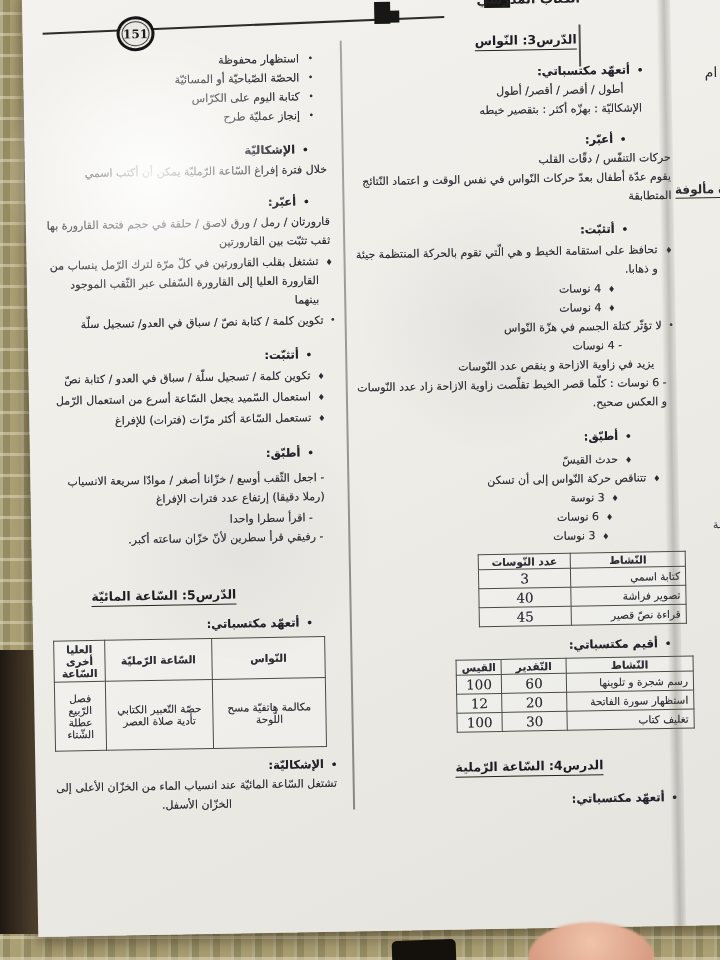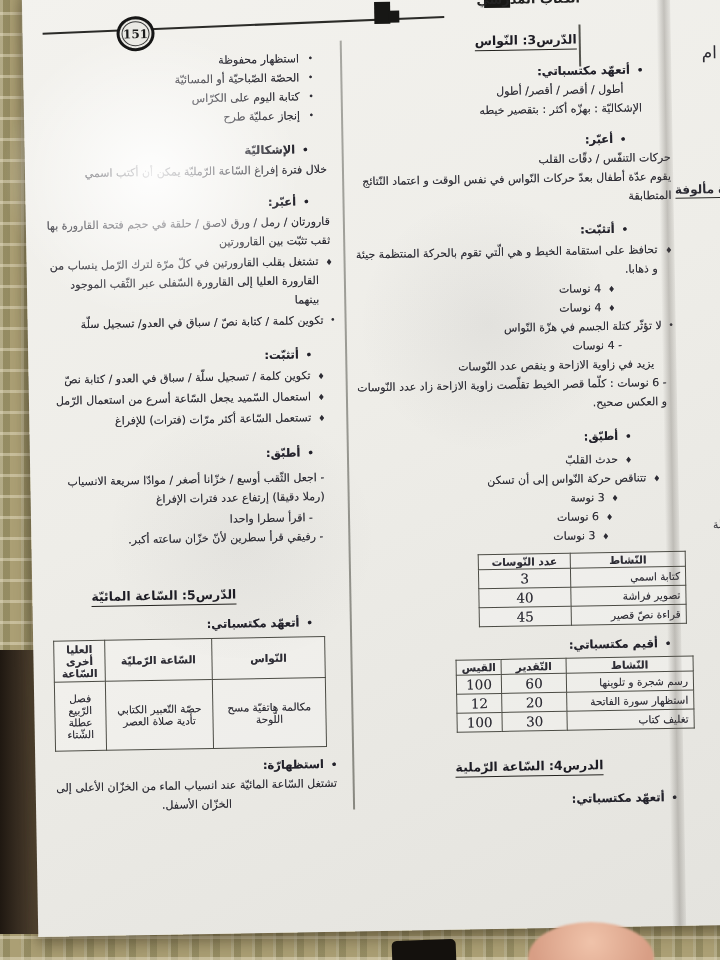--- a/index.html
+++ b/index.html
@@ -101,21 +101,21 @@
         <div class="ln h" style="margin:14px 44px 2px 0;"><span class="mk">•</span><span>أتثبّت:</span></div>
         <div class="ln li dm"><span class="mk">♦</span><span>تحافظ على استقامة الخيط و هي الّتي تقوم بالحركة المنتظمة جيئة و ذهابا.</span></div>
         <div class="ln li dm" style="padding-right:72px;"><span class="mk" style="right:58px;">♦</span><span>4 نوسات</span></div>
         <div class="ln li dm" style="padding-right:72px;"><span class="mk" style="right:58px;">♦</span><span>4 نوسات</span></div>
         <div class="ln li" style="padding-right:12px;"><span class="mk">•</span><span>لا تؤثّر كتلة الجسم في هزّة النّواس</span></div>
         <div class="ln" style="padding-right:52px;">- 4 نوسات</div>
         <div class="ln" style="padding-right:20px;">يزيد في زاوية الازاحة و ينقص عدد النّوسات</div>
         <div class="ln" style="padding-right:8px;">- 6 نوسات : كلّما قصر الخيط تقلّصت زاوية الازاحة زاد عدد النّوسات و العكس صحيح.</div>
 
         <div class="ln h" style="margin:15px 44px 4px 0;"><span class="mk">•</span><span>أطبّق:</span></div>
-        <div class="ln li dm" style="padding-right:58px;"><span class="mk" style="right:44px;">♦</span><span>حدث القلبّ</span></div>
+        <div class="ln li dm" style="padding-right:58px;"><span class="mk" style="right:44px;">♦</span><span>حدث القيسّ</span></div>
         <div class="ln li dm" style="padding-right:30px;"><span class="mk" style="right:16px;">♦</span><span>تتناقص حركة النّواس إلى أن تسكن</span></div>
         <div class="ln li dm" style="padding-right:72px;"><span class="mk" style="right:58px;">♦</span><span>3 نوسة</span></div>
         <div class="ln li dm" style="padding-right:78px;"><span class="mk" style="right:64px;">♦</span><span>6 نوسات</span></div>
         <div class="ln li dm" style="padding-right:82px;"><span class="mk" style="right:68px;">♦</span><span>3 نوسات</span></div>
 
         <table class="tb" style="width:208px;margin:7px -8px 10px 0;">
           <tbody>
               <tr>
             <th style="width:104px;">النّشاط</th>
             <th>عدد النّوسات</th>
@@ -207,26 +207,26 @@
             <th>العليا أخرى السّاعة</th>
           </tr>
           <tr>
             <td style="height:66px;text-align:center;">مكالمة هاتفيّة مسح اللّوحة</td>
             <td style="text-align:center;">حصّة التّعبير الكتابي تأدية صلاة العصر</td>
             <td style="text-align:center;">فصل الرّبيع عطلة الشّتاء</td>
           </tr>
         </tbody>
           </table>
 
-        <div class="ln h" style="margin:8px 6px 0 0;"><span class="mk">•</span><span>استظهارّة:</span></div>
+        <div class="ln h" style="margin:8px 6px 0 0;"><span class="mk">•</span><span>الإشكاليّة:</span></div>
         <div class="ln" style="padding-right:2px;text-align:center;">تشتغل السّاعة المائيّة عند انسياب الماء من الخزّان الأعلى إلى الخزّان الأسفل.</div>
       </div>
     </div>
 
-    <div class="frag" style="right:6px;top:62px;font-size:17px;">ام</div>
+    <div class="frag" style="right:6px;top:84px;font-size:14px;">ام</div>
     <div class="frag" style="right:0;top:202px;font-size:12px;font-weight:bold;border-bottom:1.4px solid #2b2b28;padding-bottom:1px;">ة مألوفة</div>
     <div class="frag" style="right:0;top:538px;font-size:11px;">ظلة</div>
 
     <div class="crease"></div>
     <div class="glare"></div>
     <div class="shade" style="left:330px;top:210px;width:260px;height:260px;background:radial-gradient(circle, rgba(70,70,80,.07), rgba(70,70,80,0) 70%);"></div>
     <div class="shade" style="left:60px;top:430px;width:300px;height:240px;background:radial-gradient(circle, rgba(70,70,80,.06), rgba(70,70,80,0) 70%);"></div>
   </div>
 
   <div class="finger"></div>

